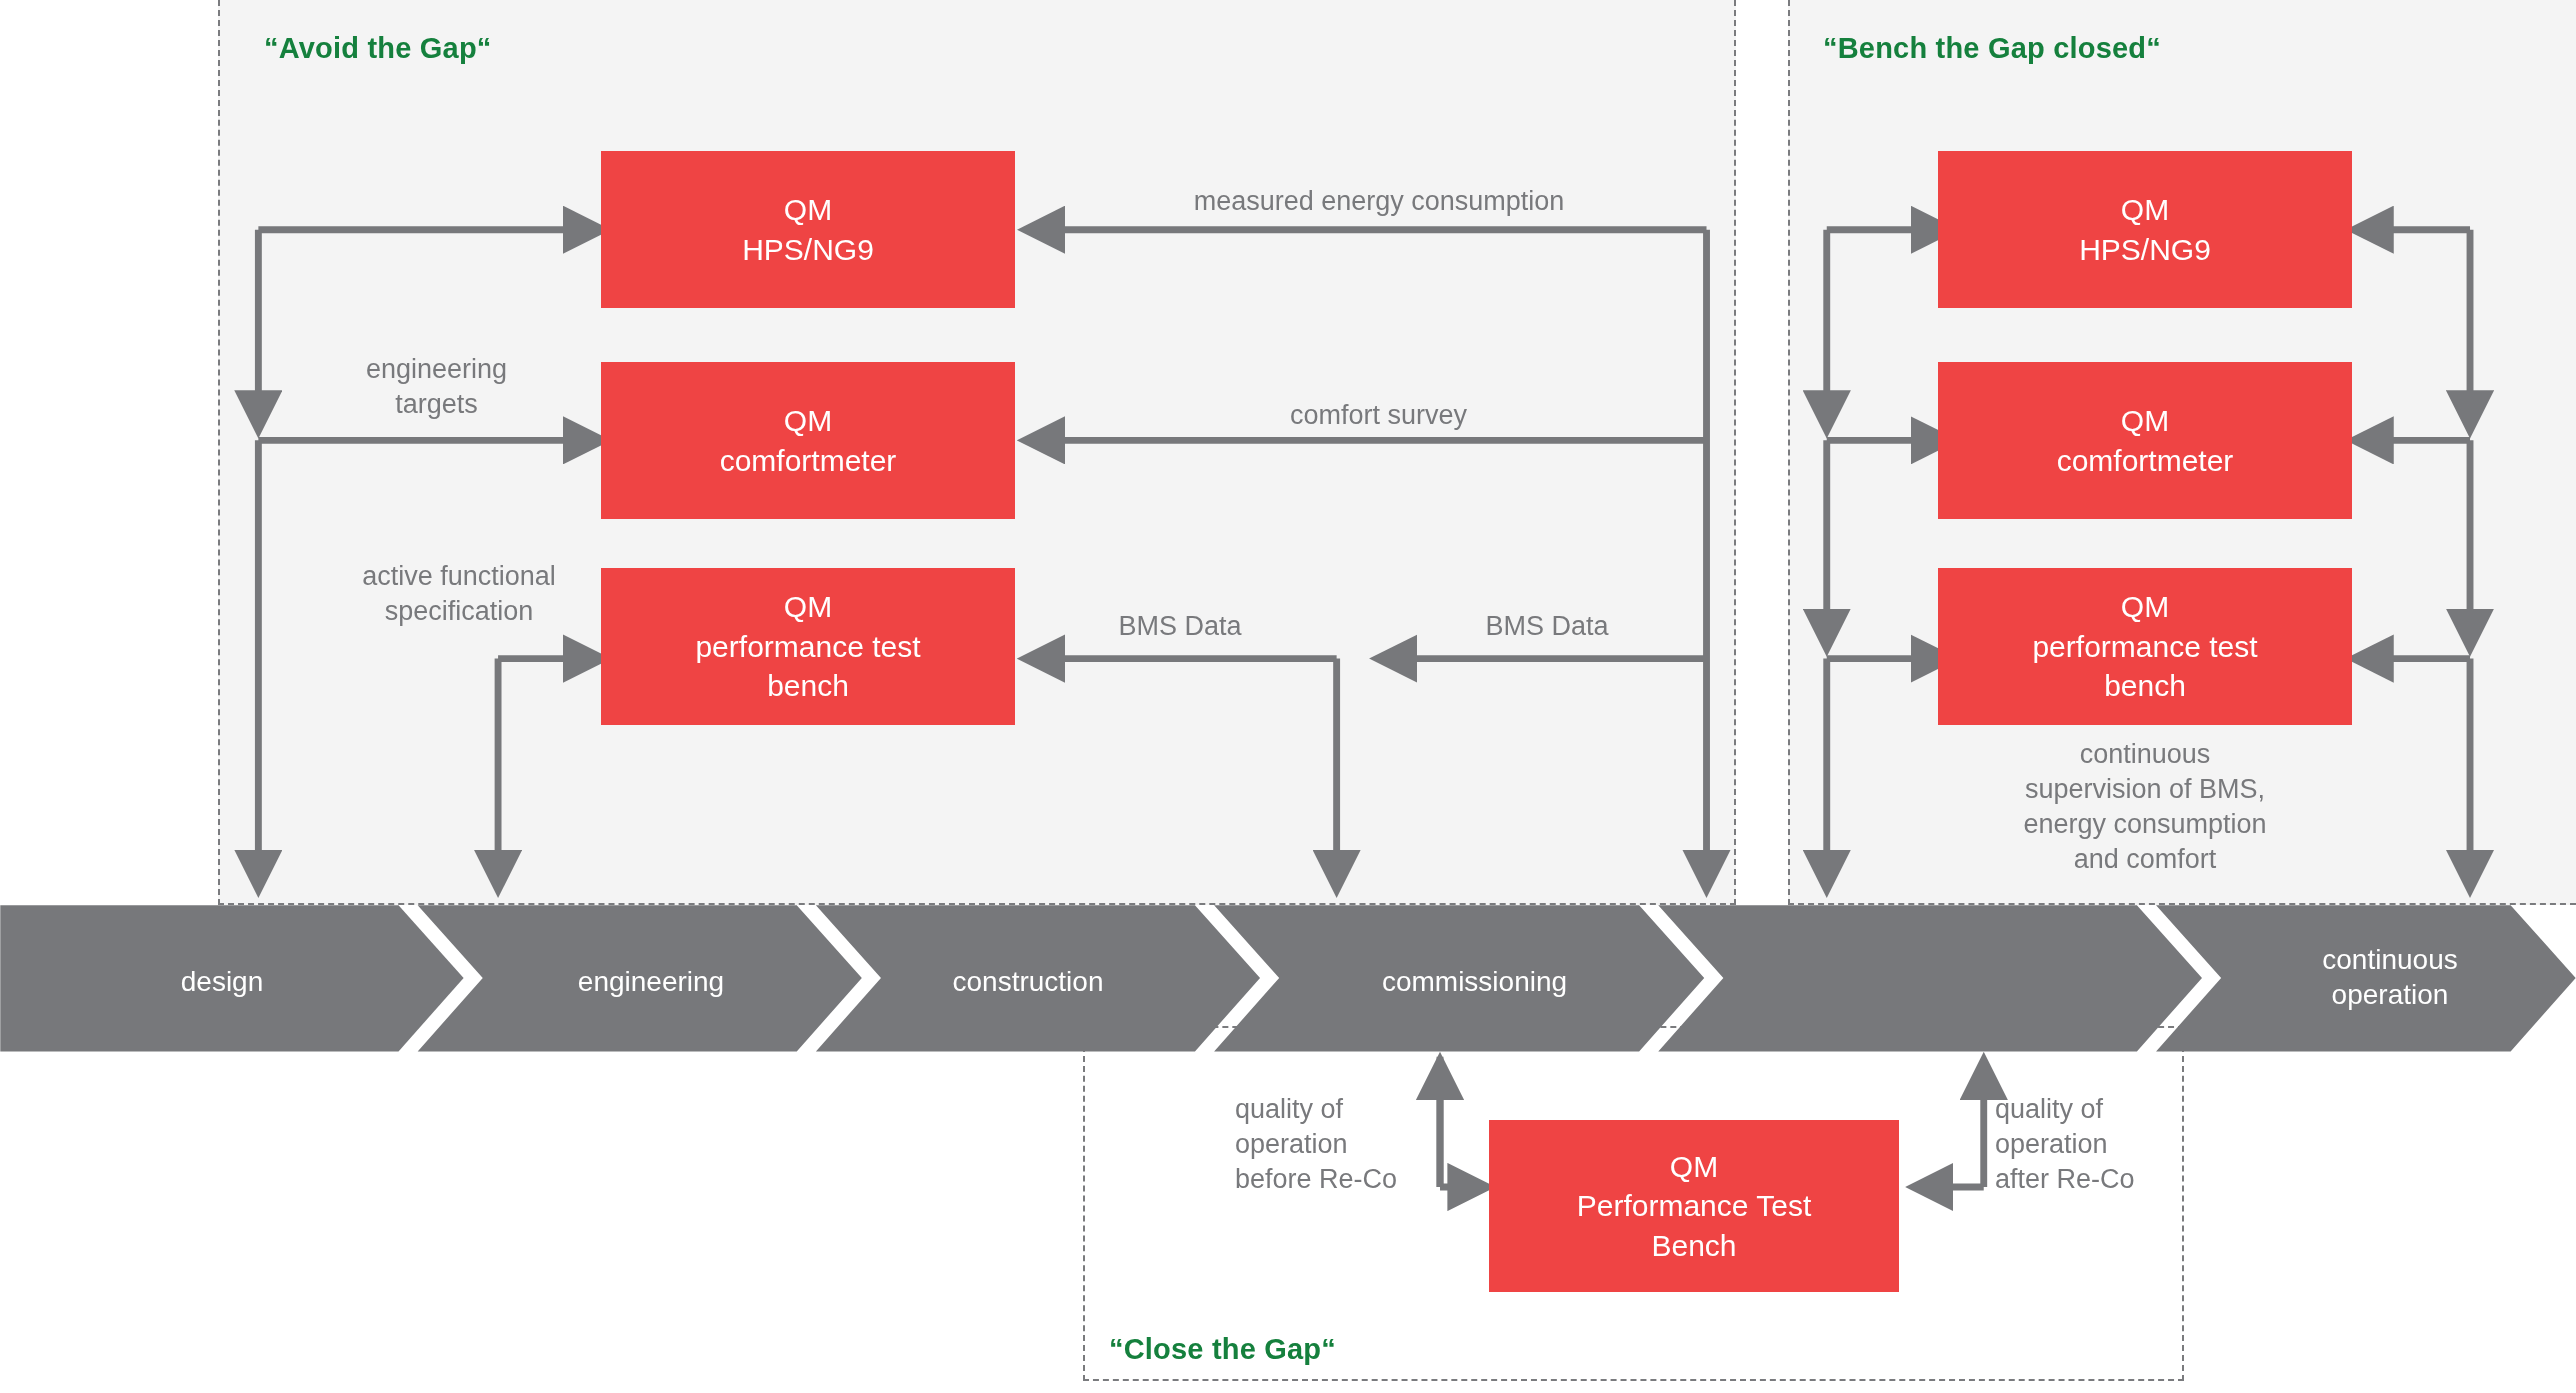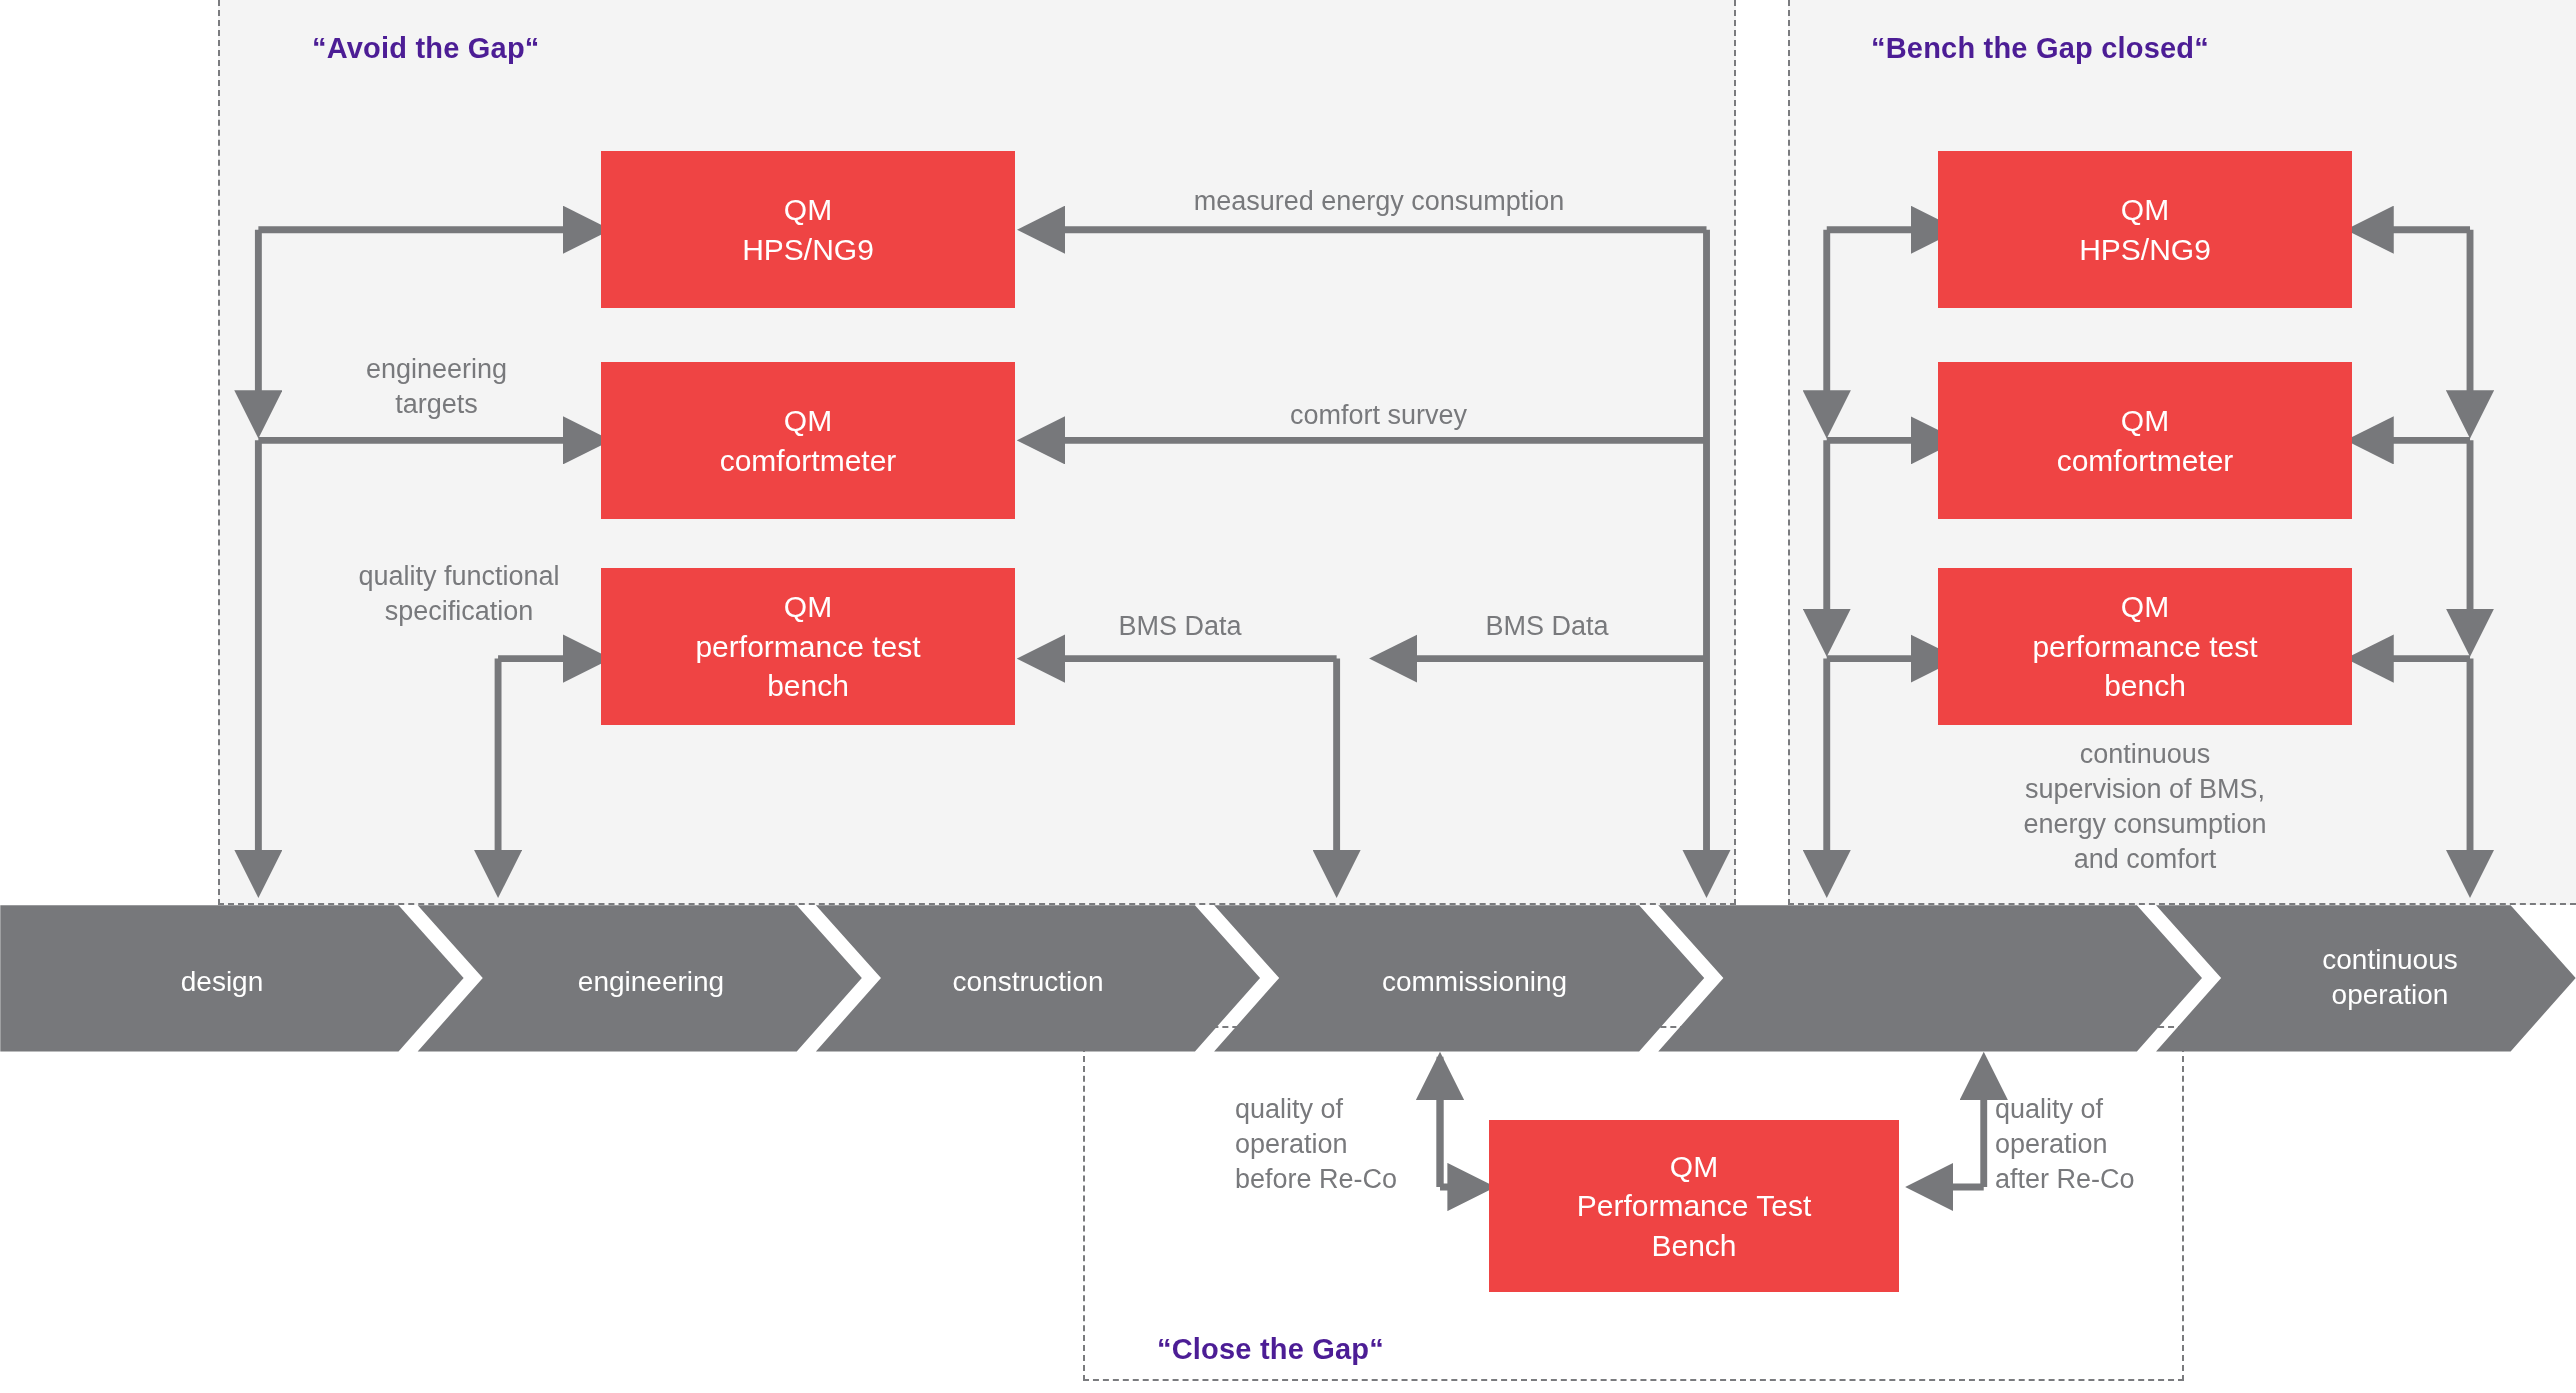--- a/index.html
+++ b/index.html
@@ -1,21 +1,21 @@
 <!DOCTYPE html>
 <html style="font-size:12.3px"><head>
 <meta charset="utf-8">
 <style>
   html,body{margin:0;padding:0;background:#ffffff;}
   body{font-family:"Liberation Sans",sans-serif;}
   #stage{position:relative;width:2576px;height:1393px;background:#ffffff;overflow:hidden;}
   .panel{position:absolute;box-sizing:border-box;border:2.3px dashed #7a7b7e;}
   .panel-fill{background:#f4f4f4;}
   .panel-white{background:#ffffff;}
-  .panel-title{position:absolute;font-size:29px;font-weight:bold;color:#4c1d95;white-space:nowrap;letter-spacing:0.2px;margin-left:48px;}
+  .panel-title{position:absolute;font-size:29px;font-weight:bold;color:#15803d;white-space:nowrap;letter-spacing:0.2px;}
   .gbox{position:absolute;background:#ef4444;color:#ffffff;display:flex;flex-direction:column;align-items:center;justify-content:center;text-align:center;font-size:30px;line-height:1.32;}
   .gbox span{display:block;}
   .lbl{position:absolute;color:#78797c;font-size:27px;line-height:1.30;text-align:center;white-space:pre-line;}
   .lbl.left{text-align:left;}
   .chev-label{position:absolute;color:#ffffff;font-size:28px;line-height:1.25;text-align:center;white-space:pre-line;}
   svg.layer{position:absolute;left:0;top:0;width:2576px;height:1393px;overflow:visible;pointer-events:none;}
 </style>
 </head>
 <body>
 
@@ -121,21 +121,21 @@
   </div>
 
   <div class="gbox" style="left:1489px;top:1120px;width:410px;height:172px;">
     <span>QM</span>
     <span>Performance Test</span>
     <span>Bench</span>
   </div>
 
   <div class="lbl" style="left:291px;top:352px;width:291px;">engineering
 targets</div>
-  <div class="lbl" style="left:306px;top:559px;width:306px;">quality functional
+  <div class="lbl" style="left:306px;top:559px;width:306px;">active functional
 specification</div>
   <div class="lbl" style="left:1111px;top:184px;width:536px;text-align:center;">measured energy consumption</div>
   <div class="lbl" style="left:1187px;top:398px;width:383px;">comfort survey</div>
   <div class="lbl" style="left:1065px;top:609px;width:230px;">BMS Data</div>
   <div class="lbl" style="left:1432px;top:609px;width:230px;">BMS Data</div>
 
   <div class="lbl" style="left:1915px;top:737px;width:460px;">continuous
 supervision of BMS,
 energy consumption
 and comfort</div>

